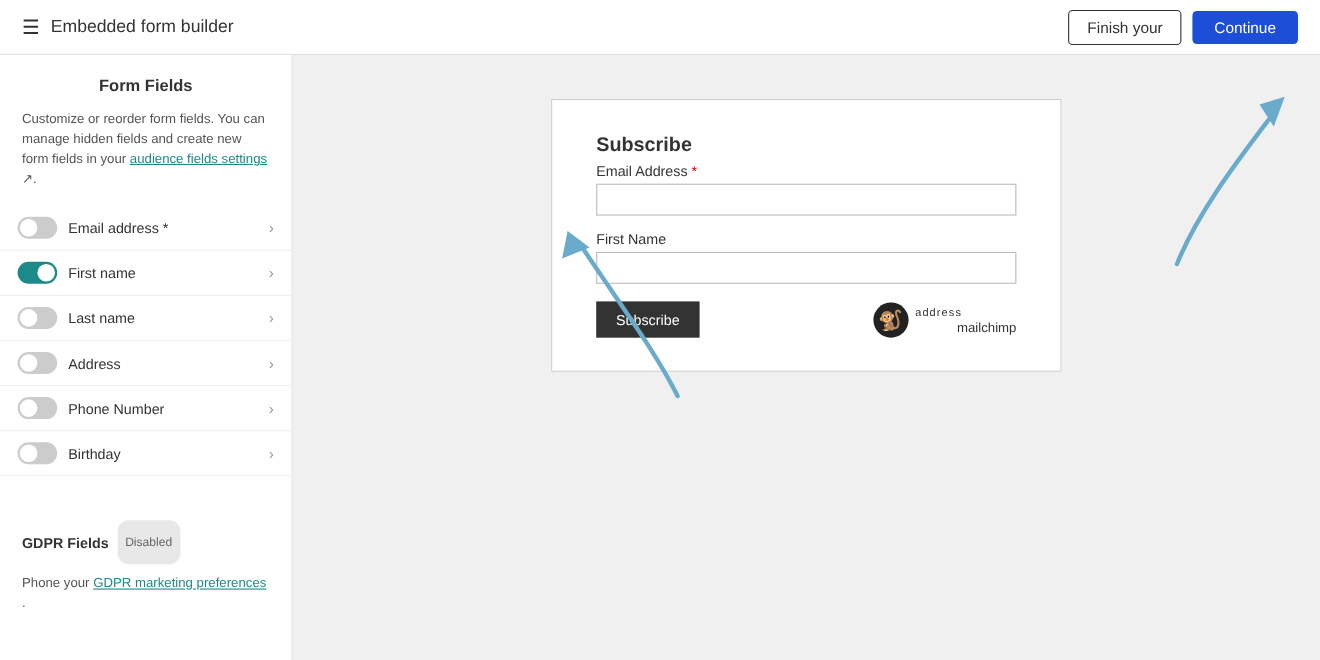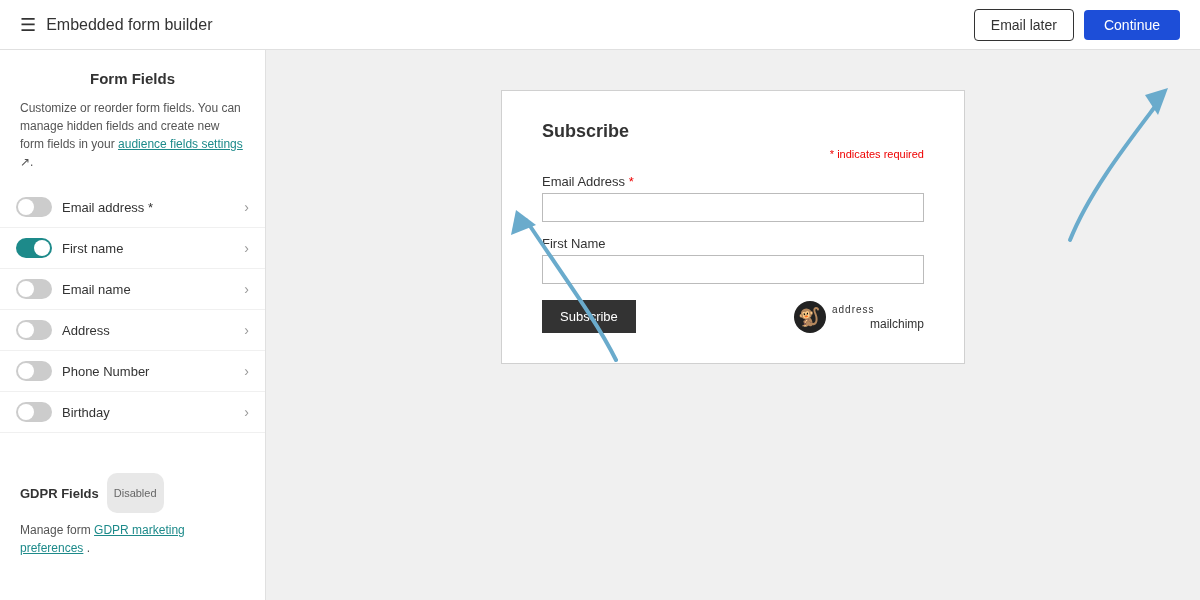--- a/index.html
+++ b/index.html
@@ -128,21 +128,21 @@
   </style>
 </head>
 <body>
 
 <div class="header">
   <div class="header-left">
     <span class="header-logo-icon">☰</span>
     <span class="header-title">Embedded form builder</span>
   </div>
   <div class="header-right">
-    <button class="btn-finish-later">Email later</button>
+    <button class="btn-finish-later">Finish your</button>
     <button class="btn-continue">Continue</button>
   </div>
 </div>
 
 <div class="main-layout">
 
   <div class="sidebar">
     <div class="sidebar-title">Form Fields</div>
     <div class="sidebar-desc">
       <span>Customize or reorder form fields. You can manage hidden fields and create new form fields in your </span><a>audience fields settings</a><span> ↗</span><span>.</span>
@@ -169,21 +169,21 @@
       </div>
       <span class="field-chevron">›</span>
     </div>
 
     <div class="form-field-row">
       <div class="field-left">
         <label class="toggle">
           <input type="checkbox" style="">
           <span class="toggle-slider"></span>
         </label>
-        <span class="field-label">Email name</span>
+        <span class="field-label">Last name</span>
       </div>
       <span class="field-chevron">›</span>
     </div>
 
     <div class="form-field-row">
       <div class="field-left">
         <label class="toggle">
           <input type="checkbox" style="">
           <span class="toggle-slider"></span>
         </label>
@@ -213,21 +213,21 @@
       </div>
       <span class="field-chevron">›</span>
     </div>
 
     <div class="gdpr-section">
       <div class="gdpr-header">
         <span class="gdpr-title">GDPR Fields</span>
         <span class="gdpr-badge">Disabled</span>
       </div>
       <div class="gdpr-desc">
-        <span>Manage form </span><a>GDPR marketing preferences</a><span> .</span>
+        <span>Phone your </span><a>GDPR marketing preferences</a><span> .</span>
       </div>
     </div>
   </div>
 
   <div class="content">
 
     <div class="arrow-left">
       <svg width="120" height="200" viewBox="0 0 120 200">
         <path d="M 110 180 C 90 140, 60 100, 20 40" stroke="#6aabcc" stroke-width="4" fill="none" stroke-linecap="round"></path>
         <polygon points="10,30 5,55 30,45" fill="#6aabcc"></polygon>
@@ -236,24 +236,20 @@
 
     <div class="arrow-right">
       <svg width="120" height="180" viewBox="0 0 120 180">
         <path d="M 20 160 C 40 110, 80 60, 110 20" stroke="#6aabcc" stroke-width="4" fill="none" stroke-linecap="round"></path>
         <polygon points="118,8 95,15 108,35" fill="#6aabcc"></polygon>
       </svg>
     </div>
 
     <div class="subscribe-card">
       <div class="subscribe-title">Subscribe</div>
-      <div class="required-note">
-        <span style="color:#e00;">*</span>
-        <span> indicates required</span>
-      </div>
 
       <div class="form-group">
         <label class="form-label">
           <span>Email Address</span>
           <span class="required-star" style="color:#e00;"> *</span>
         </label>
         <input type="email" class="form-input" style="">
       </div>
 
       <div class="form-group">

